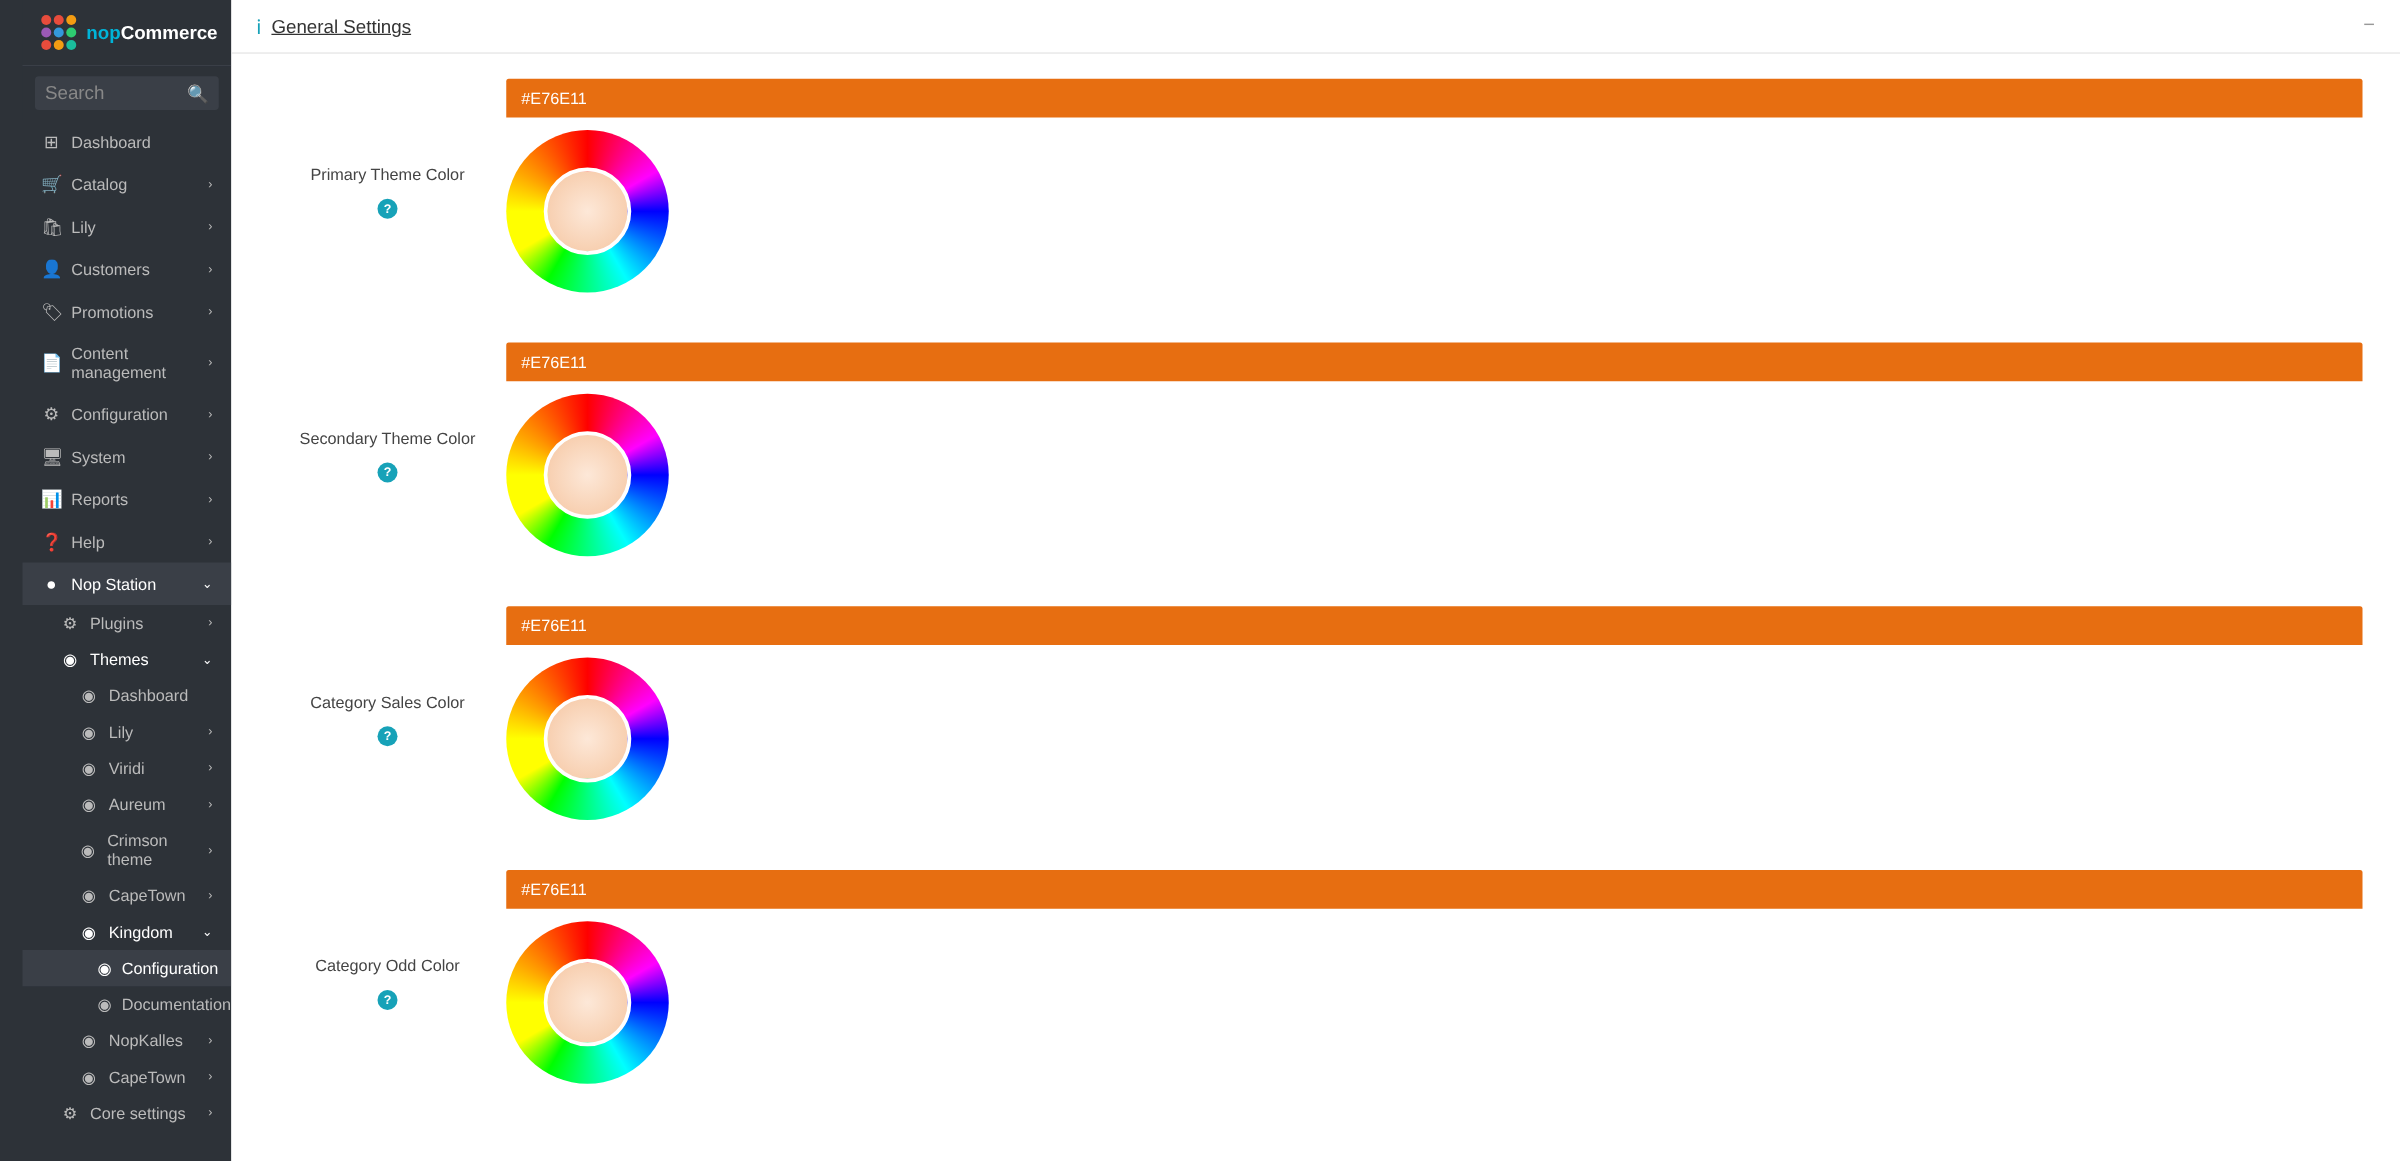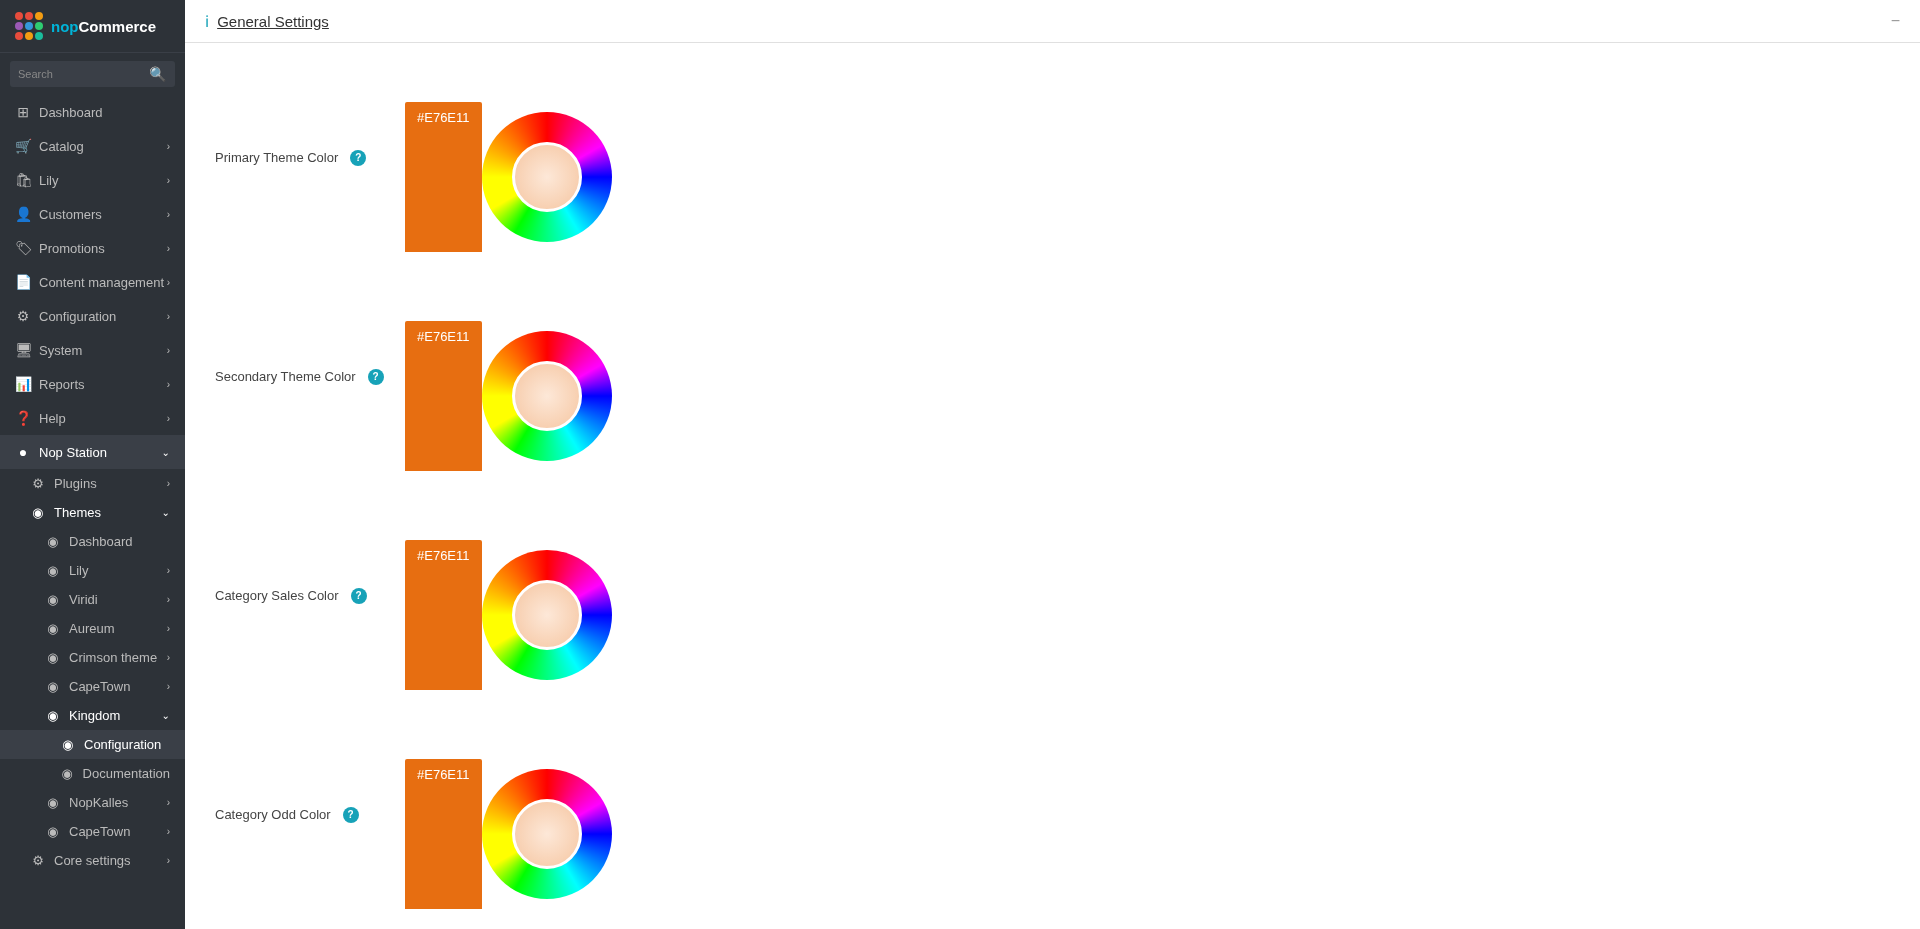--- a/index.html
+++ b/index.html
@@ -9,20 +9,21 @@
     .sidebar {
       width: 185px;
       min-width: 185px;
       background: #2d3238;
       color: #ccc;
       display: flex;
       flex-direction: column;
       height: 100%;
       overflow-y: auto;
       overflow-x: hidden;
+      padding-left: 18px;
     }
     .sidebar::-webkit-scrollbar { width: 4px; }
     .sidebar::-webkit-scrollbar-thumb { background: #555; }
 
     .logo-area {
       display: flex;
       align-items: center;
       padding: 12px 15px;
       background: #2d3238;
       border-bottom: 1px solid #3a3f47;
@@ -50,21 +51,21 @@
       background: #3a3f47;
       border-radius: 3px;
       padding: 5px 8px;
       gap: 6px;
     }
     .search-box input {
       background: transparent;
       border: none;
       outline: none;
       color: #ccc;
-      font-size: 11px;
+      font-size: 15px;
       width: 100%;
     }
     .search-box input::placeholder { color: #888; }
     .search-icon-btn {
       background: none; border: none; cursor: pointer; color: #aaa; font-size: 14px;
     }
 
     .nav-item {
       display: flex;
       align-items: center;
@@ -139,39 +140,39 @@
       margin-bottom: 30px;
     }
     .color-label {
       width: 190px;
       font-size: 13px;
       color: #444;
       display: flex;
       align-items: center;
       gap: 12px;
       flex-shrink: 0;
+      flex-direction: column;
     }
     .help-icon {
       display: inline-flex;
       align-items: center;
       justify-content: center;
       width: 16px; height: 16px;
       background: #17a2b8;
       color: #fff;
       border-radius: 50%;
       font-size: 10px;
       font-weight: bold;
       cursor: pointer;
     }
 
     .color-picker-container {
       flex: 1;
       display: flex;
-      flex-direction: row;
-      margin-top: 39px;
+      flex-direction: column;
     }
     .color-value-bar {
       background: #E76E11;
       color: #fff;
       padding: 8px 12px;
       font-size: 13px;
       border-radius: 2px 2px 0 0;
       cursor: pointer;
       user-select: none;
     }

